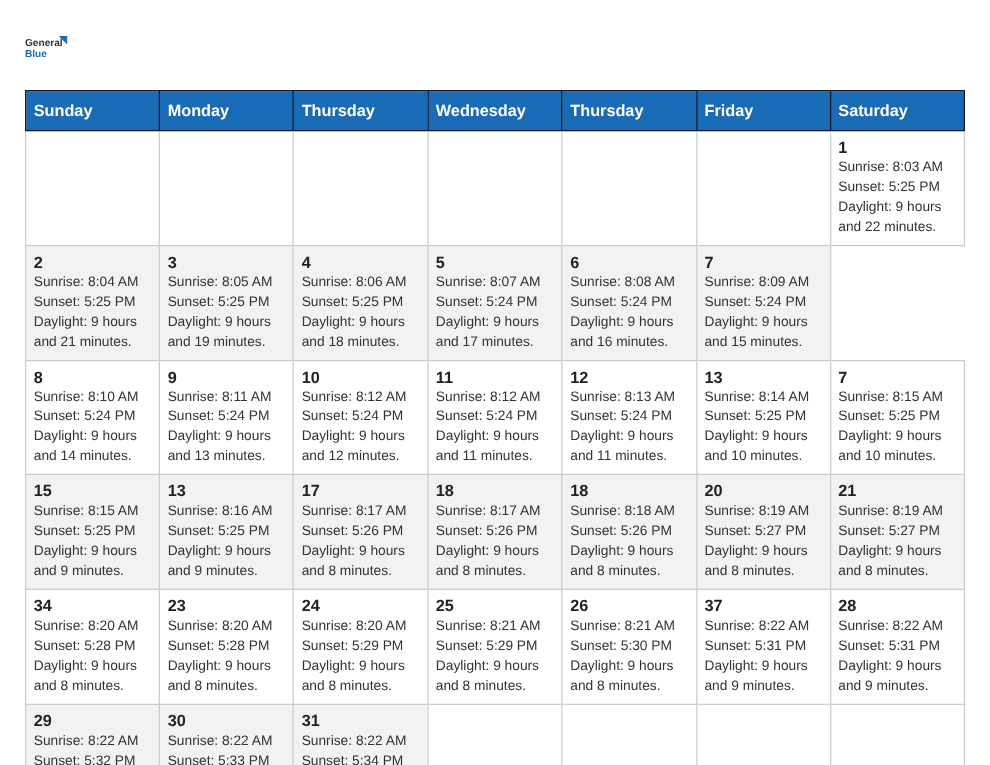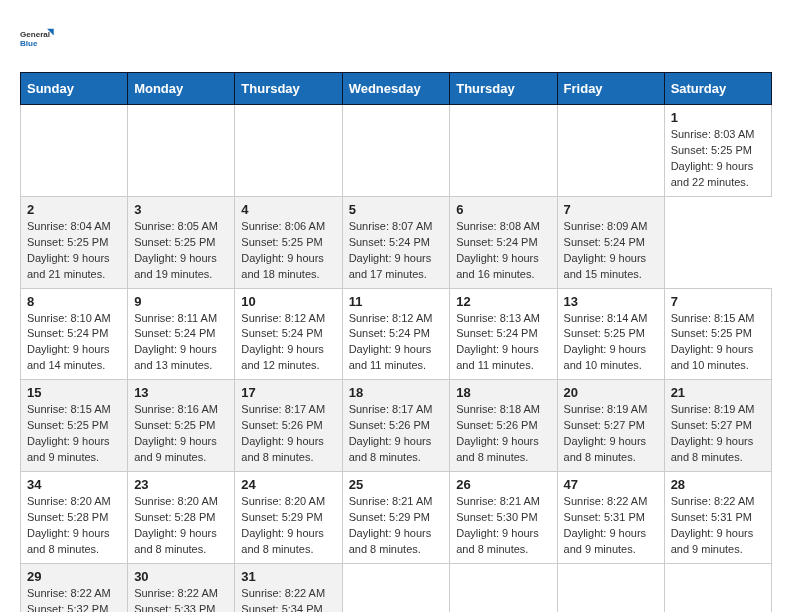--- a/index.html
+++ b/index.html
@@ -275,21 +275,21 @@
             Sunrise: 8:21 AM<br>Sunset: 5:29 PM<br>Daylight: 9 hours and 8 minutes.
           </div>
         </td>
         <td>
           <span class="day-num">26</span>
           <div class="day-info">
             Sunrise: 8:21 AM<br>Sunset: 5:30 PM<br>Daylight: 9 hours and 8 minutes.
           </div>
         </td>
         <td>
-          <span class="day-num">47</span>
+          <span class="day-num">37</span>
           <div class="day-info">
             Sunrise: 8:22 AM<br>Sunset: 5:31 PM<br>Daylight: 9 hours and 9 minutes.
           </div>
         </td>
         <td>
           <span class="day-num">28</span>
           <div class="day-info">
             Sunrise: 8:22 AM<br>Sunset: 5:31 PM<br>Daylight: 9 hours and 9 minutes.
           </div>
         </td>

